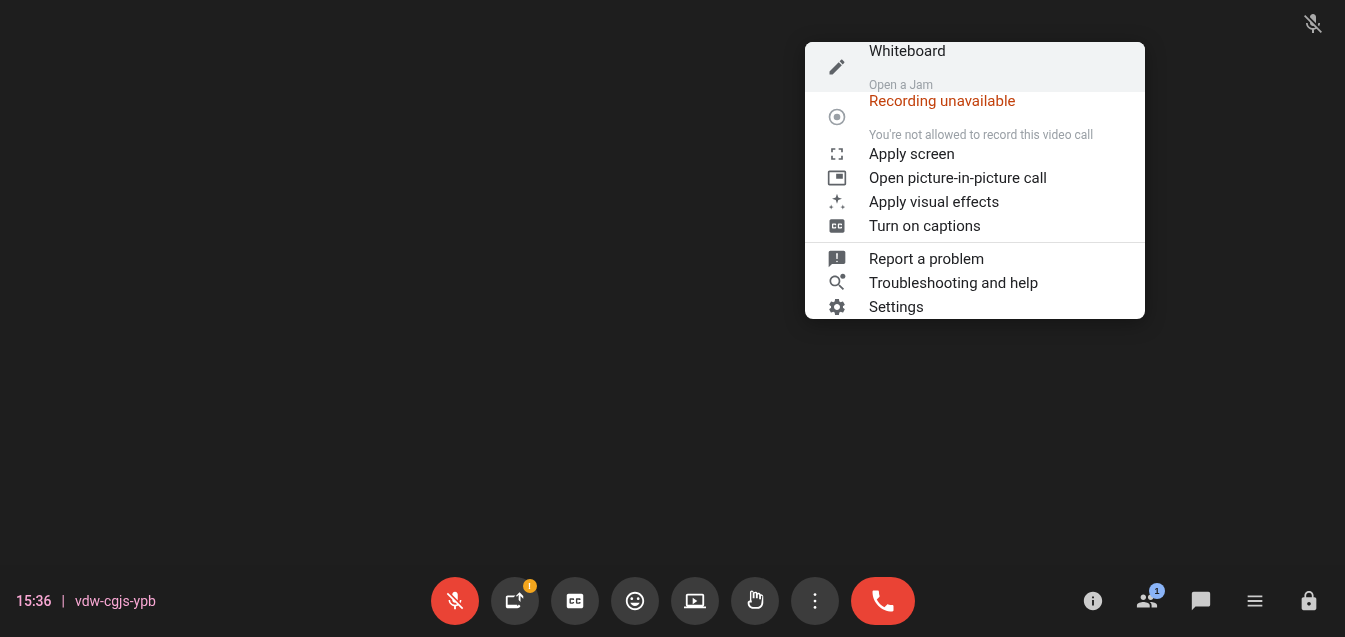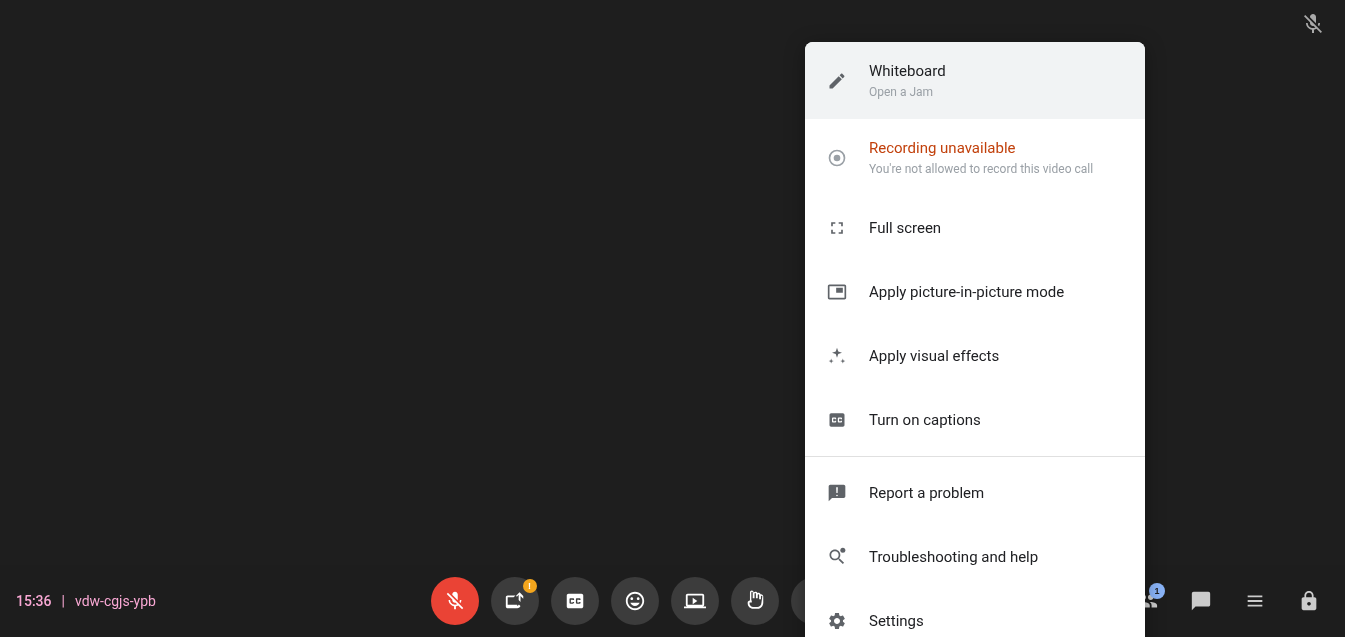--- a/index.html
+++ b/index.html
@@ -132,21 +132,21 @@
       background: #fff;
       border-radius: 8px;
       box-shadow: 0 4px 20px rgba(0,0,0,0.35);
       overflow: hidden;
       z-index: 100;
     }
 
     .menu-item {
       display: flex;
       align-items: center;
-      padding: 20px 20px;
+      padding: 0 20px;
       cursor: pointer;
       gap: 20px;
       font-size: 15px;
       color: #202124;
     }
 
     .menu-item.highlighted {
       background: #f1f3f4;
     }
 
@@ -167,21 +167,21 @@
 
     .menu-divider {
       height: 1px;
       background: #e0e0e0;
       margin: 4px 0;
     }
 
     .menu-subtitle {
       font-size: 12px;
       color: #9aa0a6;
-      margin-top: 5px;
+      margin-top: 18px;
     }
 
     .menu-item-text {
       display: flex;
       flex-direction: column;
     }
 
     
     svg {
       display: block;
@@ -223,30 +223,30 @@
     </div>
   </div>
 
 
   <div class="menu-item">
     <div class="menu-icon">
       <svg width="20" height="20" viewBox="0 0 24 24" fill="#5f6368">
         <path d="M7 14H5v5h5v-2H7v-3zm-2-4h2V7h3V5H5v5zm12 7h-3v2h5v-5h-2v3zM14 5v2h3v3h2V5h-5z"></path>
       </svg>
     </div>
-    <span>Full screen</span>
+    <span>Apply screen</span>
   </div>
 
   <div class="menu-item">
     <div class="menu-icon">
       <svg width="20" height="20" viewBox="0 0 24 24" fill="#5f6368">
         <path d="M19 7h-8v6h8V7zm2-4H3c-1.1 0-2 .9-2 2v14c0 1.1.9 1.98 2 1.98h18c1.1 0 2-.88 2-1.98V5c0-1.1-.9-2-2-2zm0 16.01H3V4.98h18v14.03z"></path>
       </svg>
     </div>
-    <span>Apply picture-in-picture mode</span>
+    <span>Open picture-in-picture call</span>
   </div>
 
   <div class="menu-item">
     <div class="menu-icon">
       <svg width="20" height="20" viewBox="0 0 24 24" fill="#5f6368">
         <path d="M12 2l1.5 4.5L18 8l-4.5 1.5L12 14l-1.5-4.5L6 8l4.5-1.5zm0 0"></path>
         <path d="M5 15l.75 2.25L8 18l-2.25.75L5 21l-.75-2.25L2 18l2.25-.75zm14 0l.75 2.25L22 18l-2.25.75L19 21l-.75-2.25L16 18l2.25-.75z" fill="#5f6368"></path>
       </svg>
     </div>
     <span>Apply visual effects</span>

